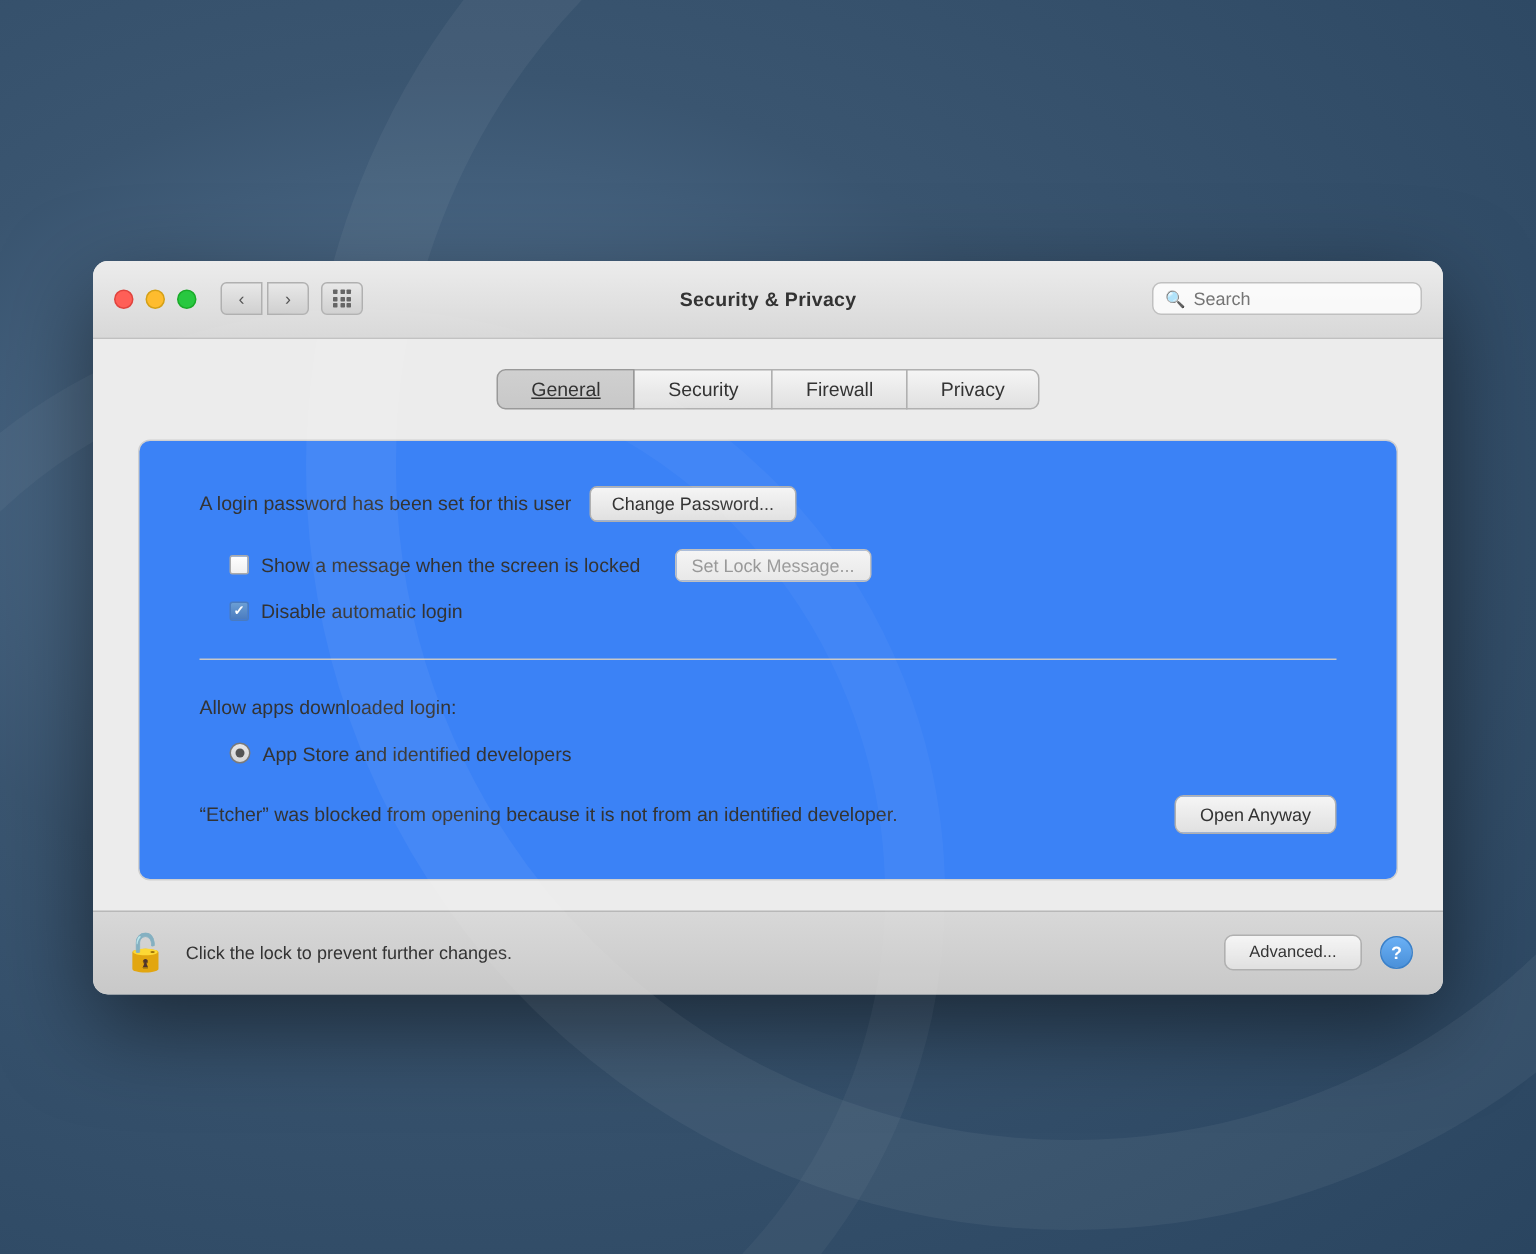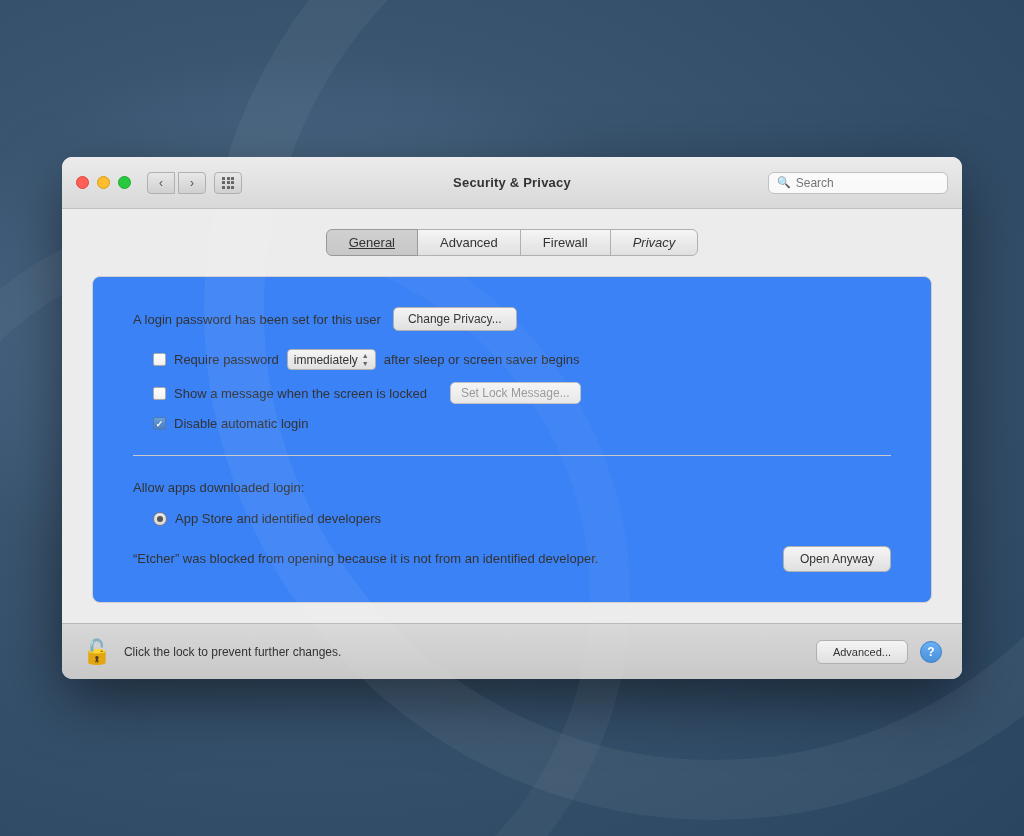--- a/index.html
+++ b/index.html
@@ -188,21 +188,20 @@
       background: linear-gradient(to bottom, #f5f5f5, #e0e0e0);
       cursor: pointer;
       color: #333;
       position: relative;
     }
     .tab:first-child {
       border-radius: 6px 0 0 6px;
     }
     .tab:last-child {
       border-radius: 0 6px 6px 0;
-      font-style: italic;
     }
     .tab + .tab {
       margin-left: -1px;
     }
     .tab.active {
       background: linear-gradient(to bottom, #d0d0d0, #c8c8c8);
       border-color: #999;
       z-index: 1;
       font-weight: 500;
       text-decoration: underline;
@@ -481,46 +480,34 @@
     <div class="search-bar">
       <span class="search-icon-small">🔍</span>
       <input class="search-input" type="text" placeholder="Search" style="">
     </div>
   </div>
 
   <div class="content">
 
     <div class="tabs">
       <div class="tab active">General</div>
-      <div class="tab">Advanced</div>
+      <div class="tab">Security</div>
       <div class="tab">Firewall</div>
       <div class="tab">Privacy</div>
     </div>
 
     <div class="panel">
 
       <div class="password-row">
         <span class="password-label">A login password has been set for this user</span>
-        <button class="change-password-btn">Change Privacy...</button>
+        <button class="change-password-btn">Change Password...</button>
       </div>
 
       <div class="options-section">
 
-        <div class="option-row">
-          <div class="checkbox"></div>
-          <span>Require password</span>
-          <div class="require-dropdown">
-            <span>immediately</span>
-            <div class="dropdown-arrows">
-              <span>▲</span>
-              <span>▼</span>
-            </div>
-          </div>
-          <span>after sleep or screen saver begins</span>
-        </div>
 
         <div class="option-row">
           <div class="checkbox"></div>
           <span>Show a message when the screen is locked</span>
           <button class="set-lock-btn">Set Lock Message...</button>
         </div>
 
         <div class="option-row">
           <div class="checkbox checked">
             <span class="checkbox-check">✓</span>

